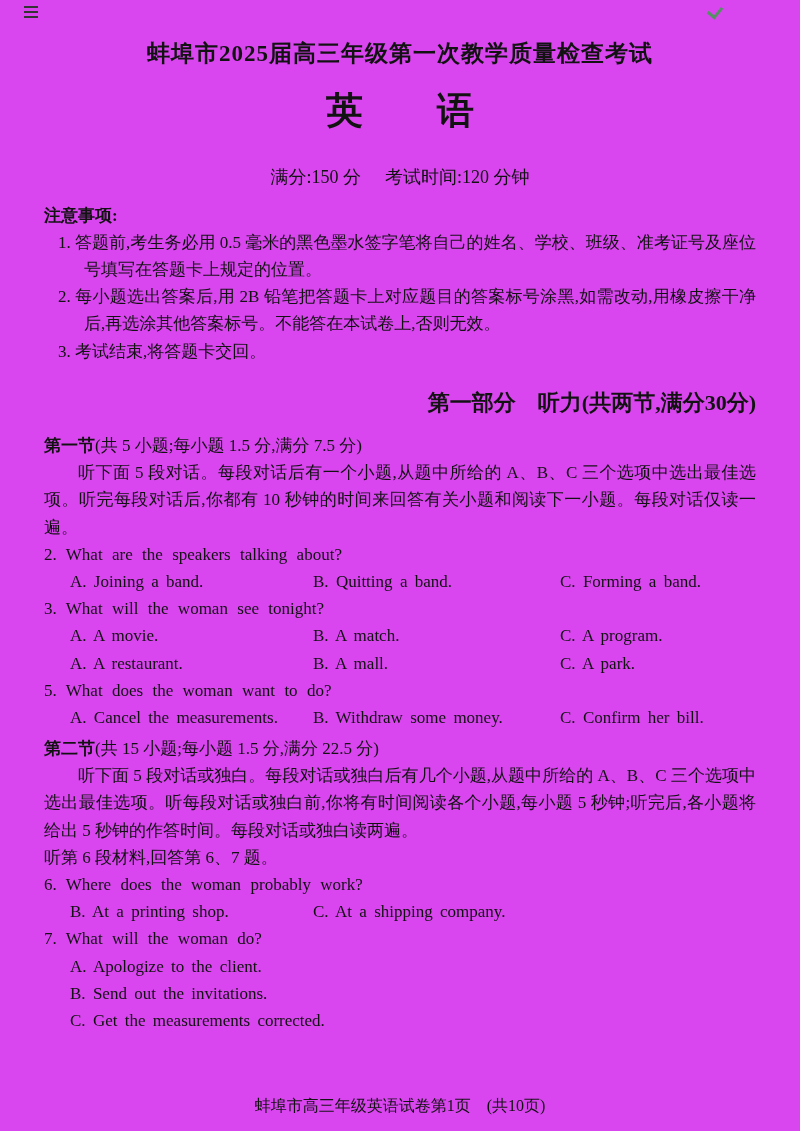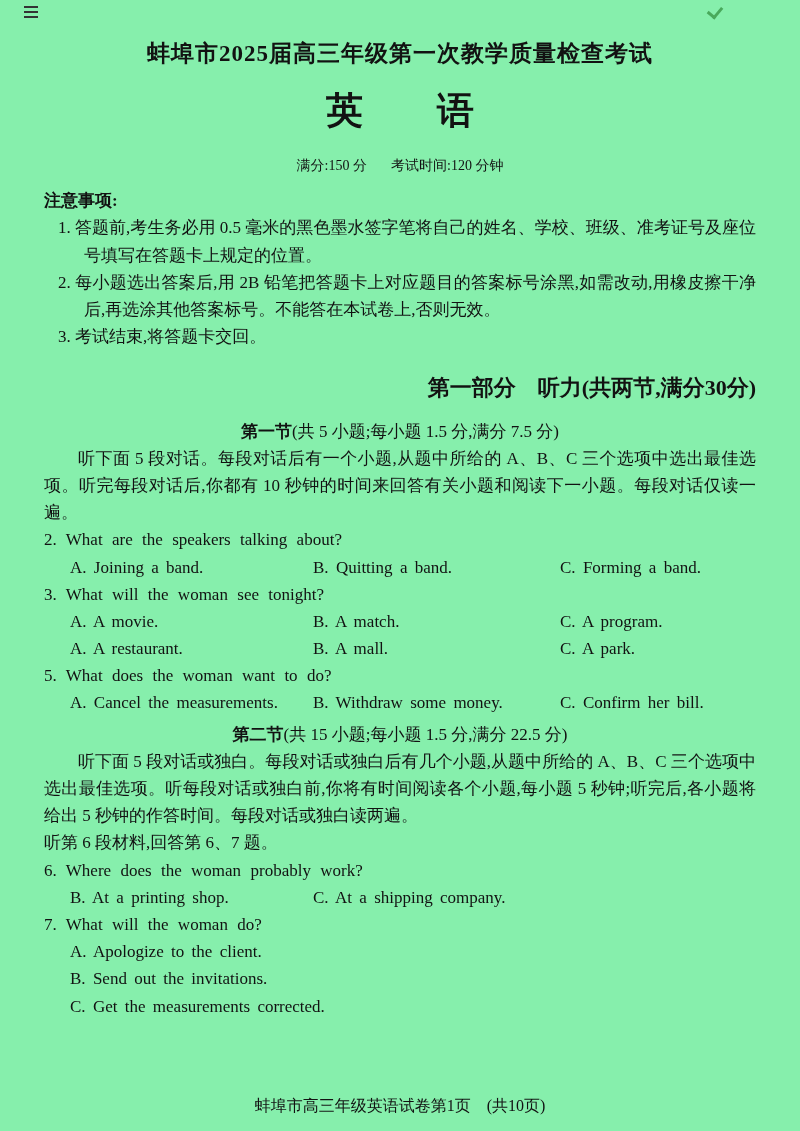--- a/index.html
+++ b/index.html
@@ -1,21 +1,21 @@
 <!DOCTYPE html>
 <html><head>
 <meta charset="utf-8">
 <style>
   * { margin:0; padding:0; box-sizing:border-box; }
   html,body { background:#ffffff; }
   .page {
     position:relative;
     width:800px; height:1131px;
     margin:0 auto;
-    background:#86efac;
+    background:#d946ef;
     color:#121212;
     font-family:"Liberation Serif","DejaVu Serif",serif;
     font-size:17px;
     line-height:1.6;
     overflow:hidden;
   }
   .content { padding:30px 44px 0 44px; }
 
   
   .mark-left { position:absolute; top:6px; left:24px; width:14px; }
@@ -40,41 +40,41 @@
     text-align:center;
     font-size:37px;
     font-weight:bold;
     margin-top:14px;
     line-height:1.3;
   }
   .score-line {
     display:flex;
     justify-content:center;
     gap:24px;
-    font-size:14px;
-    margin-top:20px;
+    font-size:18px;
+    margin-top:28px;
   }
 
   .notice { margin-top:10px; }
   .notice-heading { font-weight:bold; }
   .notice-item {
     margin-left:14px;
     padding-left:26px;
     text-indent:-26px;
     text-align:justify;
   }
 
   .part-heading {
     text-align:right;
     font-size:22px;
     font-weight:bold;
     margin:20px 0 12px 0;
   }
 
-  .section-heading { margin-top:4px;text-align:center; }
+  .section-heading { margin-top:4px; }
   .section-heading .sec-title { font-weight:bold; }
 
   .instructions {
     text-indent:2em;
     text-align:justify;
   }
 
   .question { word-spacing:0.30em; }
   .q-text { }
   .options-row {

